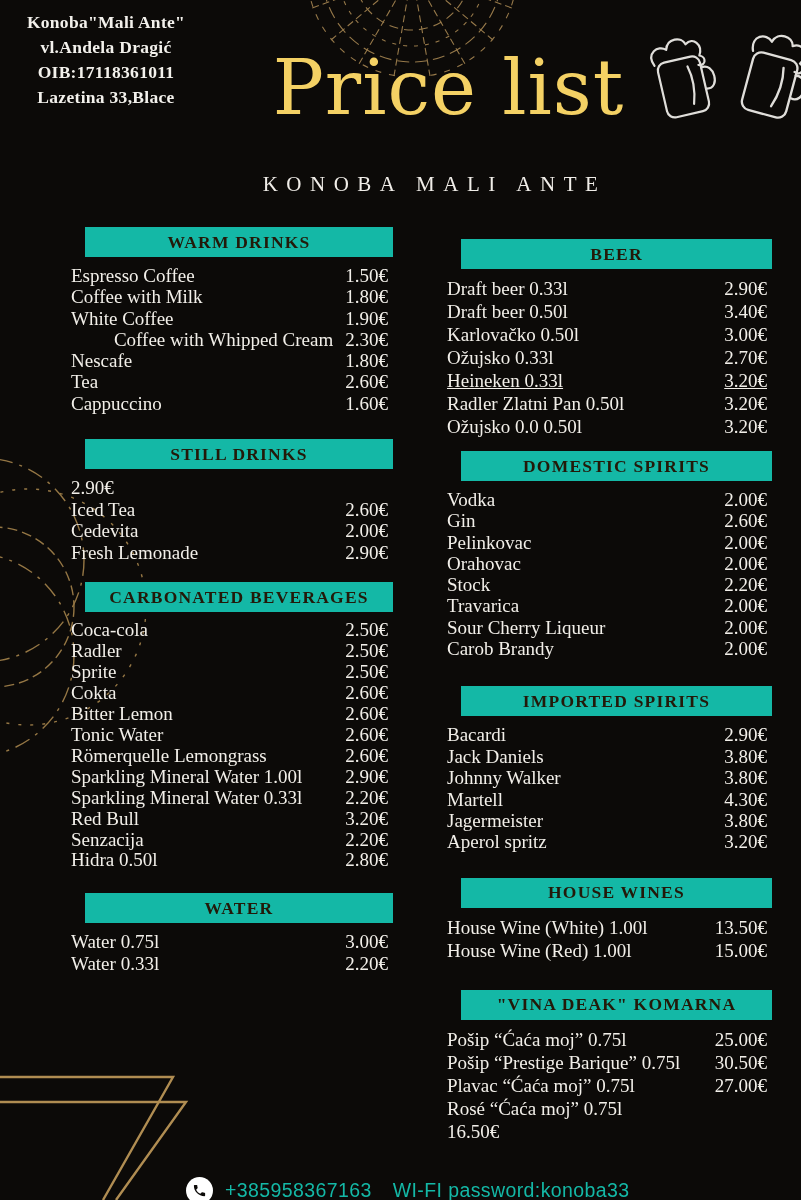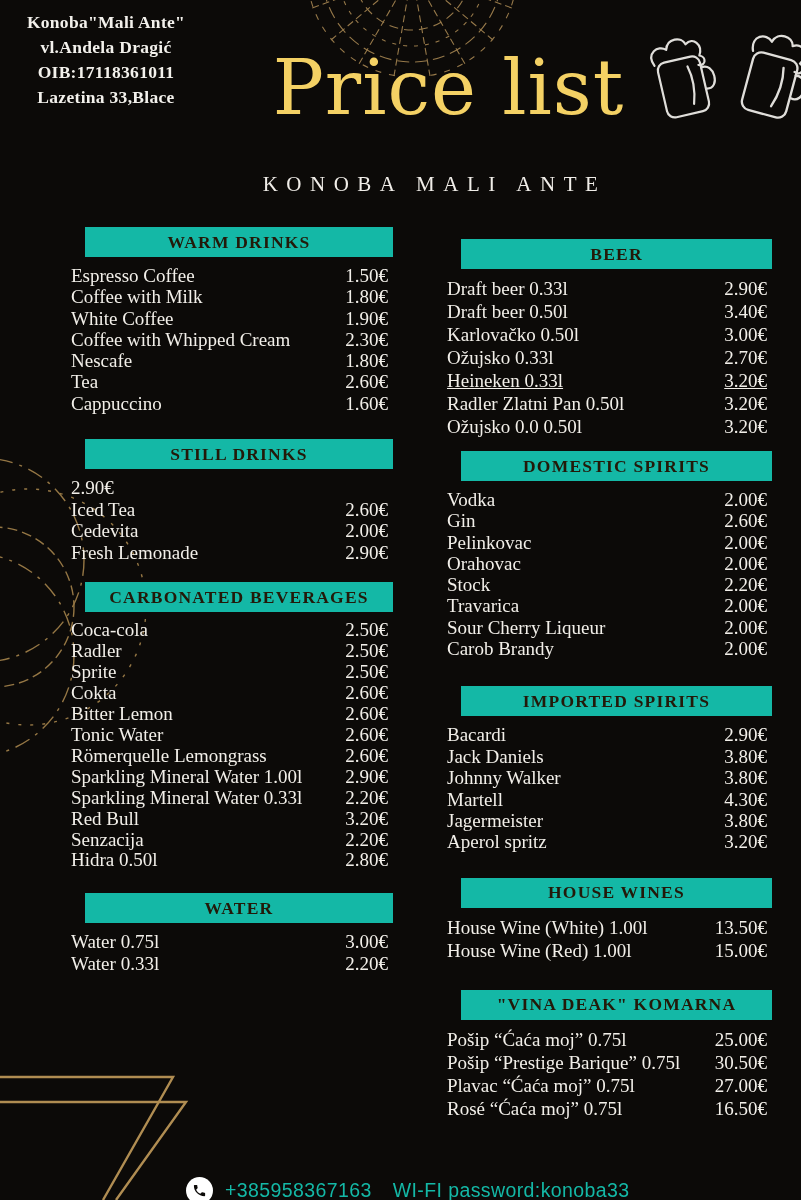--- a/index.html
+++ b/index.html
@@ -139,21 +139,21 @@
   <li class="item-row" style="line-height: 21.3px;">
     <span class="item-name">Coffee with Milk</span>
     <span class="item-price">1.80€</span>
   </li>
 
   <li class="item-row" style="line-height: 21.3px;">
     <span class="item-name">White Coffee</span>
     <span class="item-price">1.90€</span>
   </li>
 
-  <li class="item-row" style="line-height: 21.3px;">
+  <li class="item-row" style="line-height: 21.3px; justify-content: flex-end;">
     <span class="item-name">Coffee with Whipped Cream</span>
     <span class="item-price">2.30€</span>
   </li>
 
   <li class="item-row" style="line-height: 21.3px;">
     <span class="item-name">Nescafe</span>
     <span class="item-price">1.80€</span>
   </li>
 
   <li class="item-row" style="line-height: 21.3px;">
@@ -435,21 +435,21 @@
   <li class="item-row" style="line-height: 23px;">
     <span class="item-name">Pošip “Prestige Barique” 0.75l</span>
     <span class="item-price">30.50€</span>
   </li>
 
   <li class="item-row" style="line-height: 23px;">
     <span class="item-name">Plavac “Ćaća moj” 0.75l</span>
     <span class="item-price">27.00€</span>
   </li>
 
-  <li class="item-row" style="line-height: 23px;">
+  <li class="item-row" style="line-height: 23px; flex-direction: column;">
     <span class="item-name">Rosé “Ćaća moj” 0.75l</span>
     <span class="item-price">16.50€</span>
   </li>
 </ul>
   </section>
 </div>
 
   <div class="footer">
     <span class="phone-circle">
       <svg width="15" height="15" viewBox="0 0 24 24" fill="#0c0a08">

